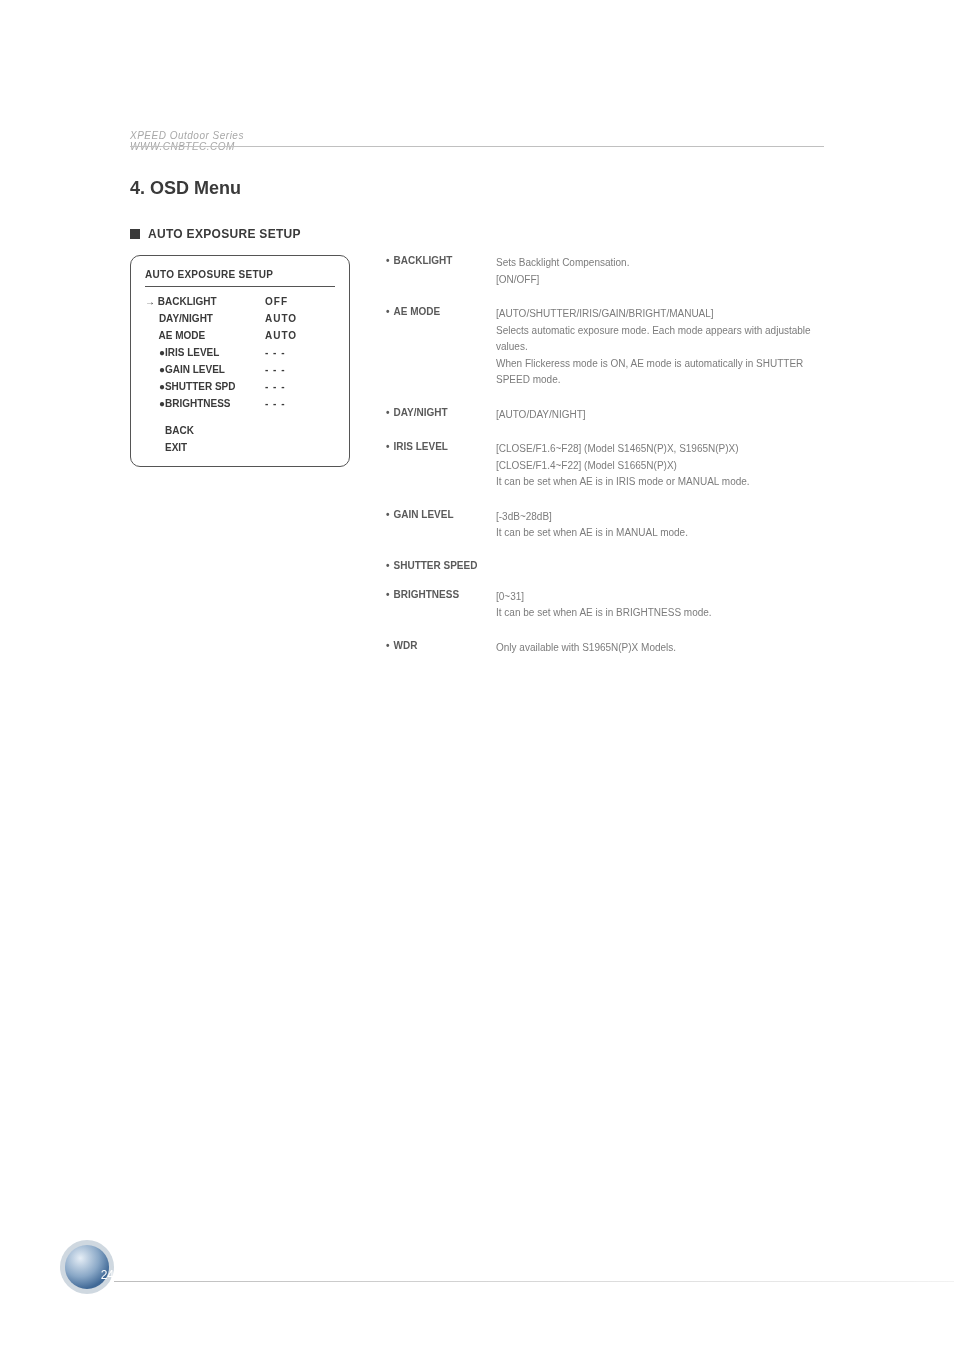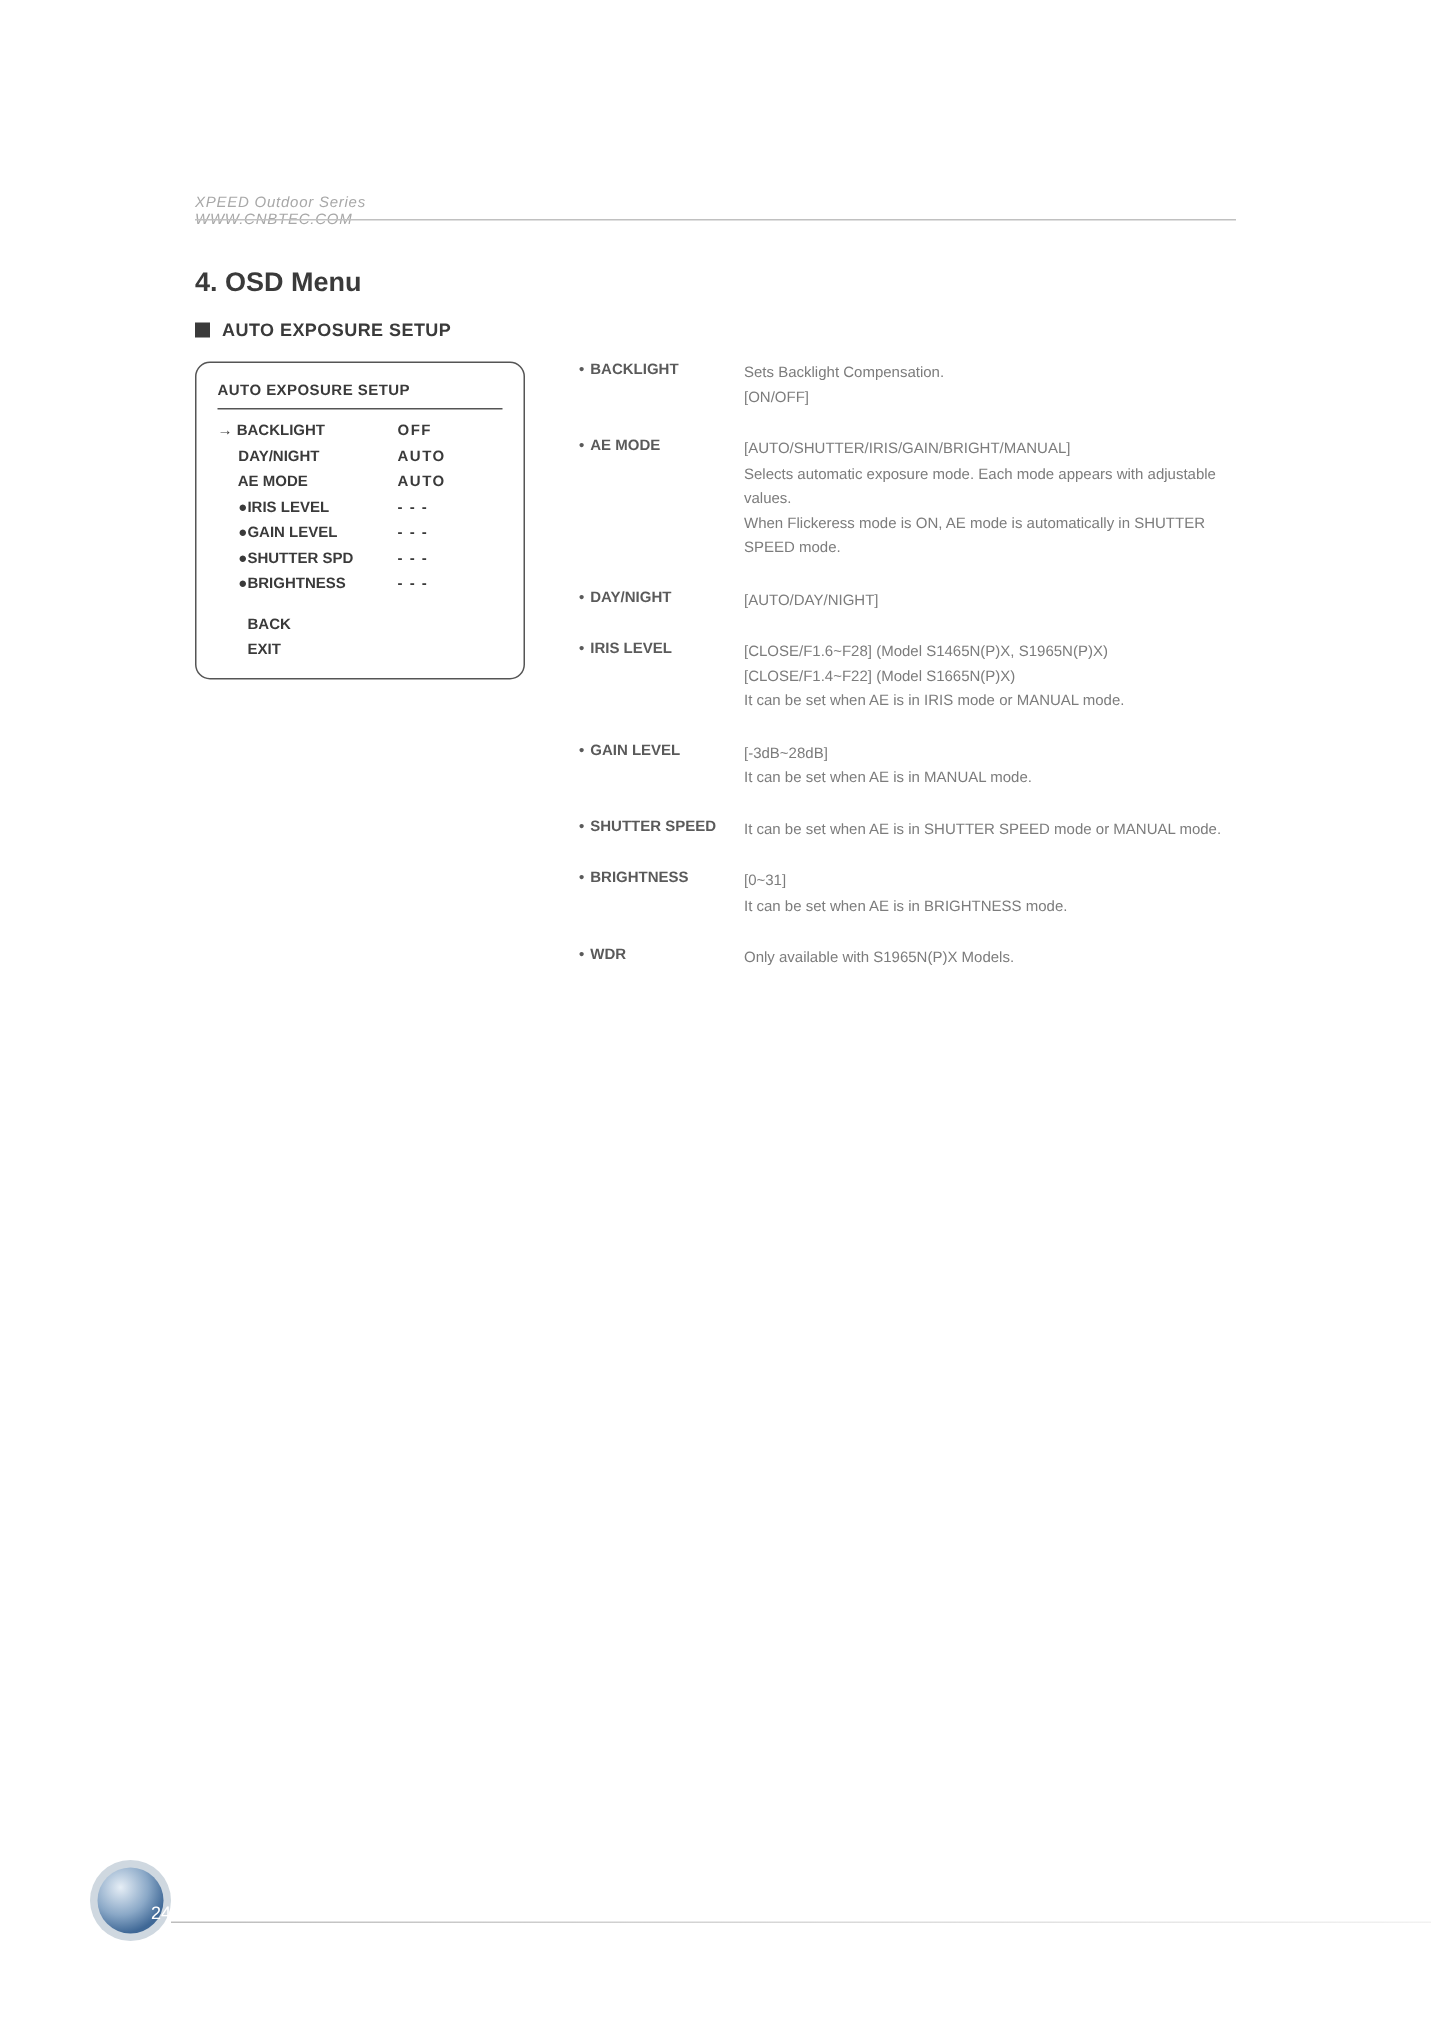--- a/index.html
+++ b/index.html
@@ -35,21 +35,21 @@
   .main {
     position: absolute;
     top: 178px;
     left: 130px;
     right: 130px;
   }
   .title {
     font-size: 18px;
     font-weight: bold;
     color: #3a3a3a;
-    margin-bottom: 14px;
+    margin-bottom: 28px;
   }
   .subtitle-row {
     display: flex;
     align-items: center;
     margin-bottom: 14px;
   }
   .sq {
     width: 10px;
     height: 10px;
     background: #3a3a3a;
@@ -228,21 +228,20 @@
         <div class="label"><span class="dot">•</span><span>GAIN LEVEL</span></div>
         <div class="desc">
           <div>[-3dB~28dB]</div>
           <div>It can be set when AE is in MANUAL mode.</div>
         </div>
       </div>
 
       <div class="item">
         <div class="label"><span class="dot">•</span><span>SHUTTER SPEED</span></div>
         <div class="desc">
-          <div>It can be set when AE is in SHUTTER SPEED mode or MANUAL mode.</div>
         </div>
       </div>
 
       <div class="item">
         <div class="label"><span class="dot">•</span><span>BRIGHTNESS</span></div>
         <div class="desc">
           <div>[0~31]</div>
           <div>It can be set when AE is in BRIGHTNESS mode.</div>
         </div>
       </div>

